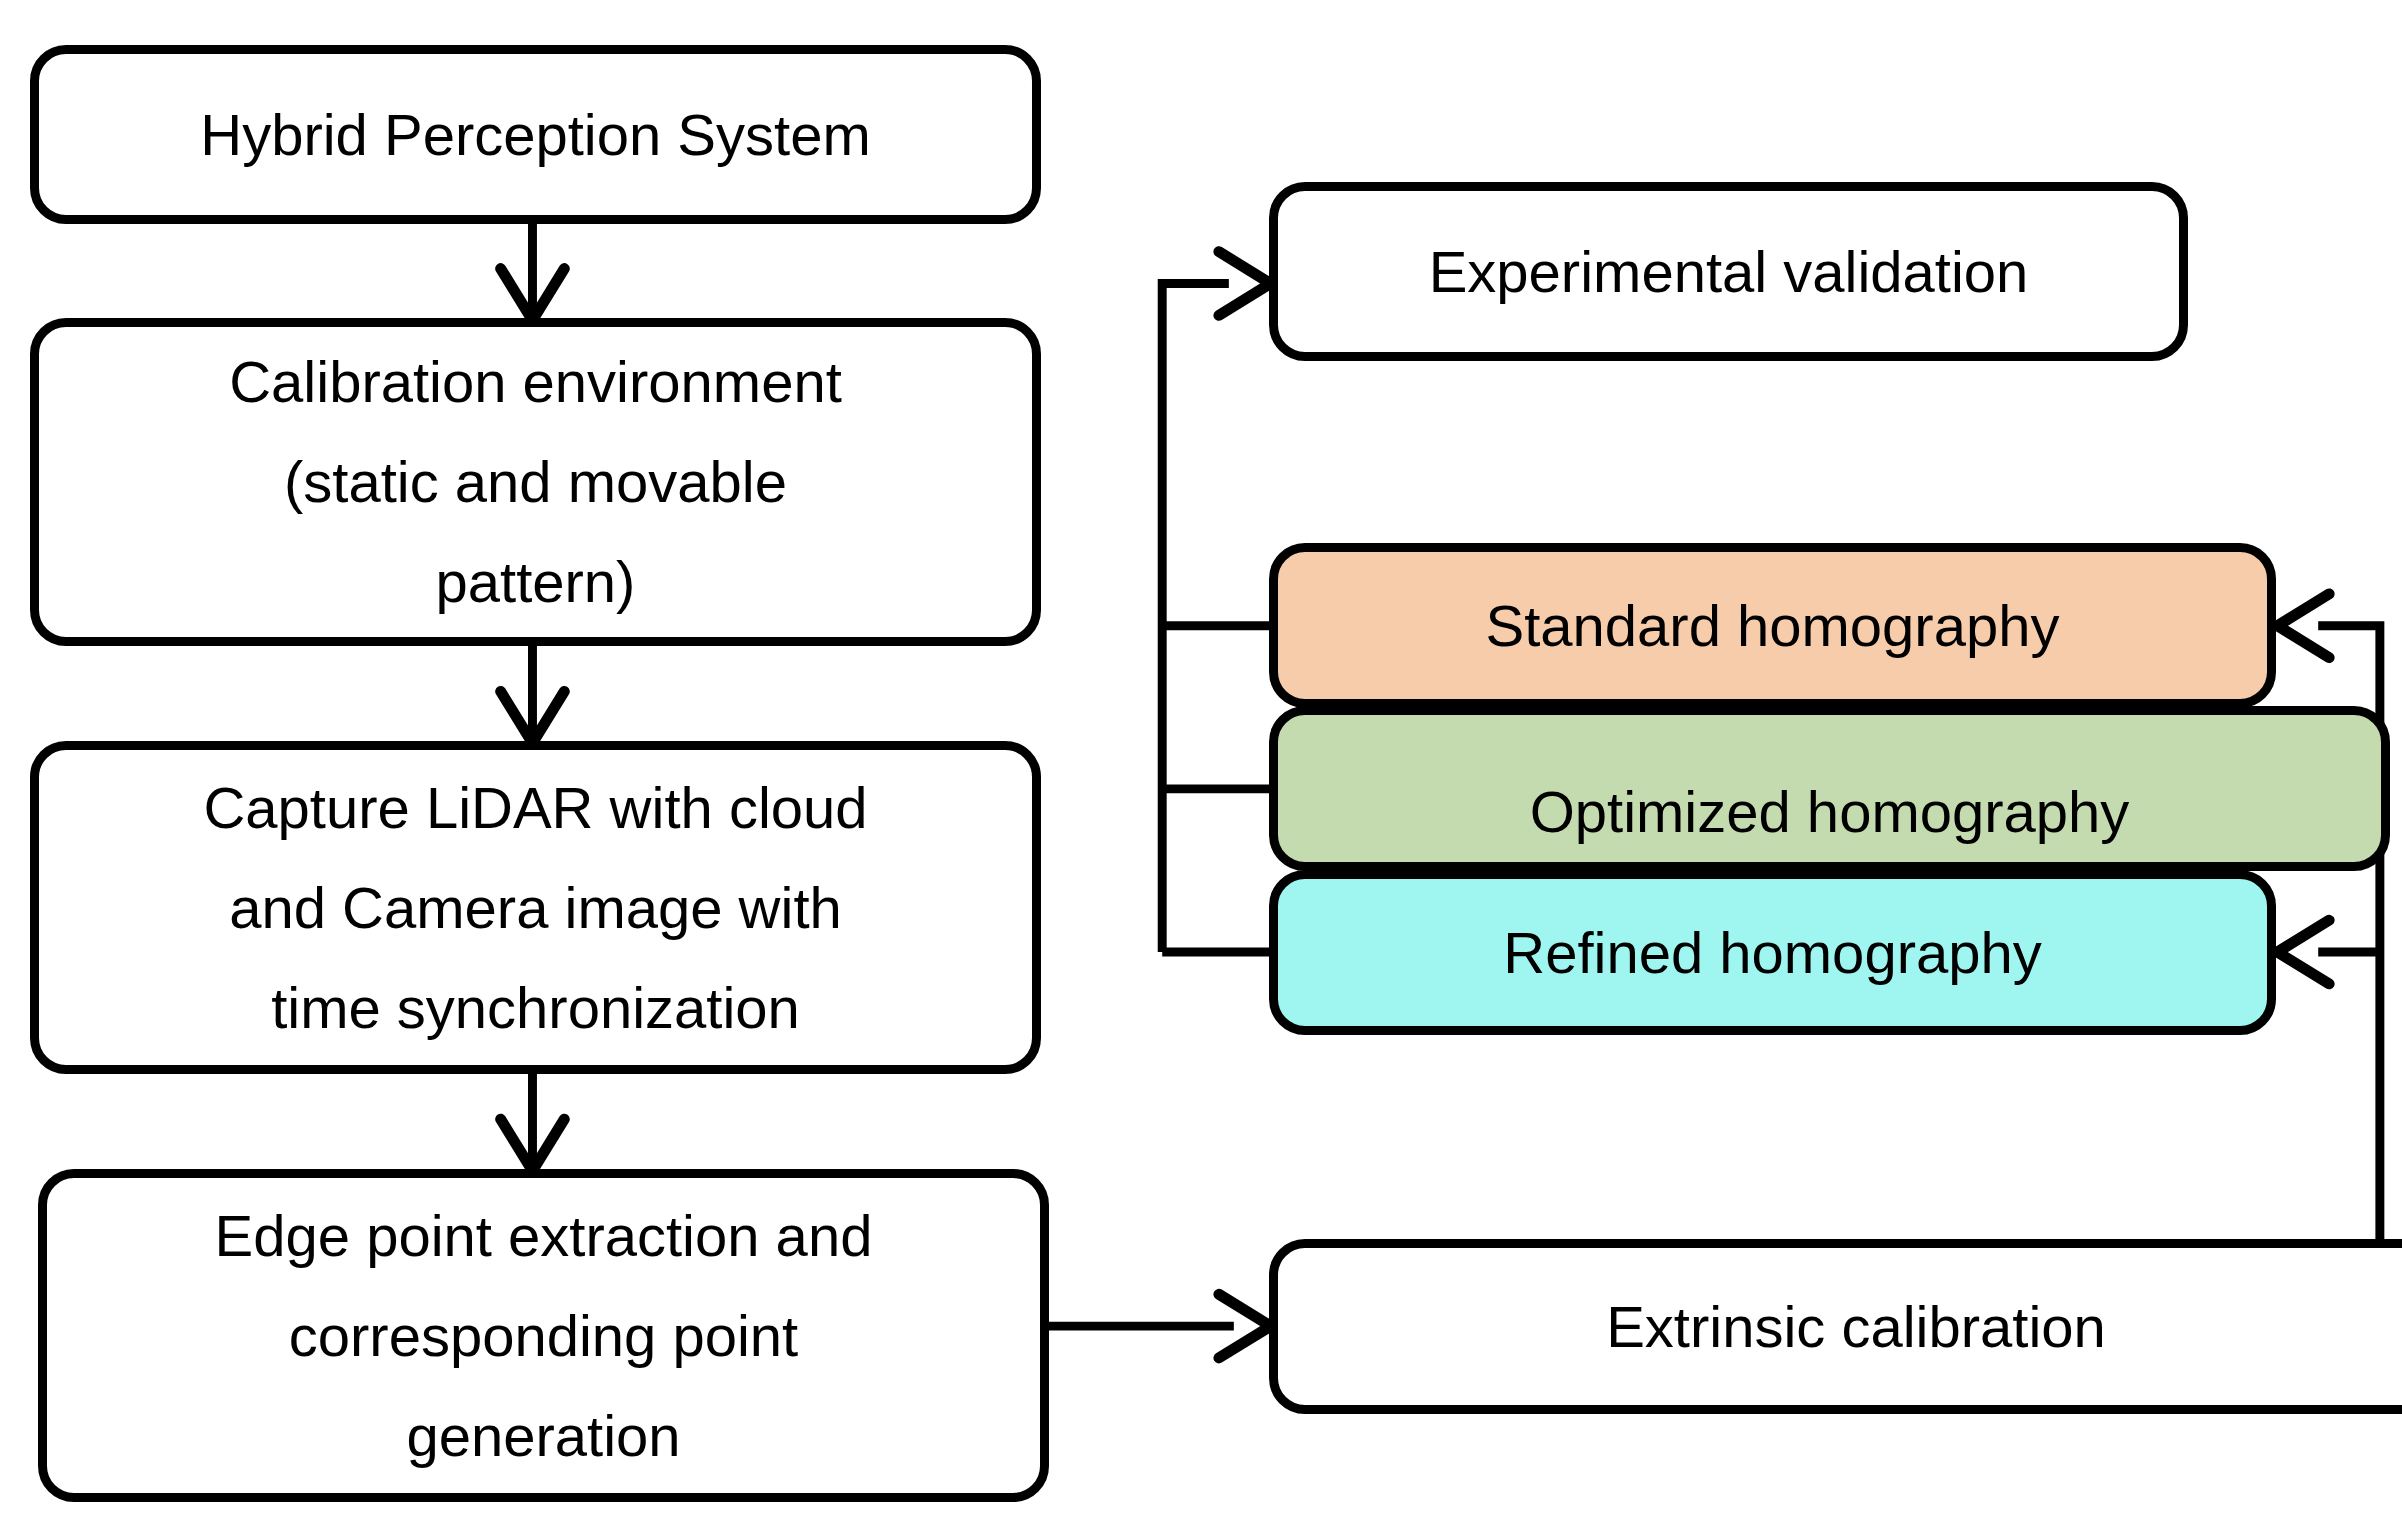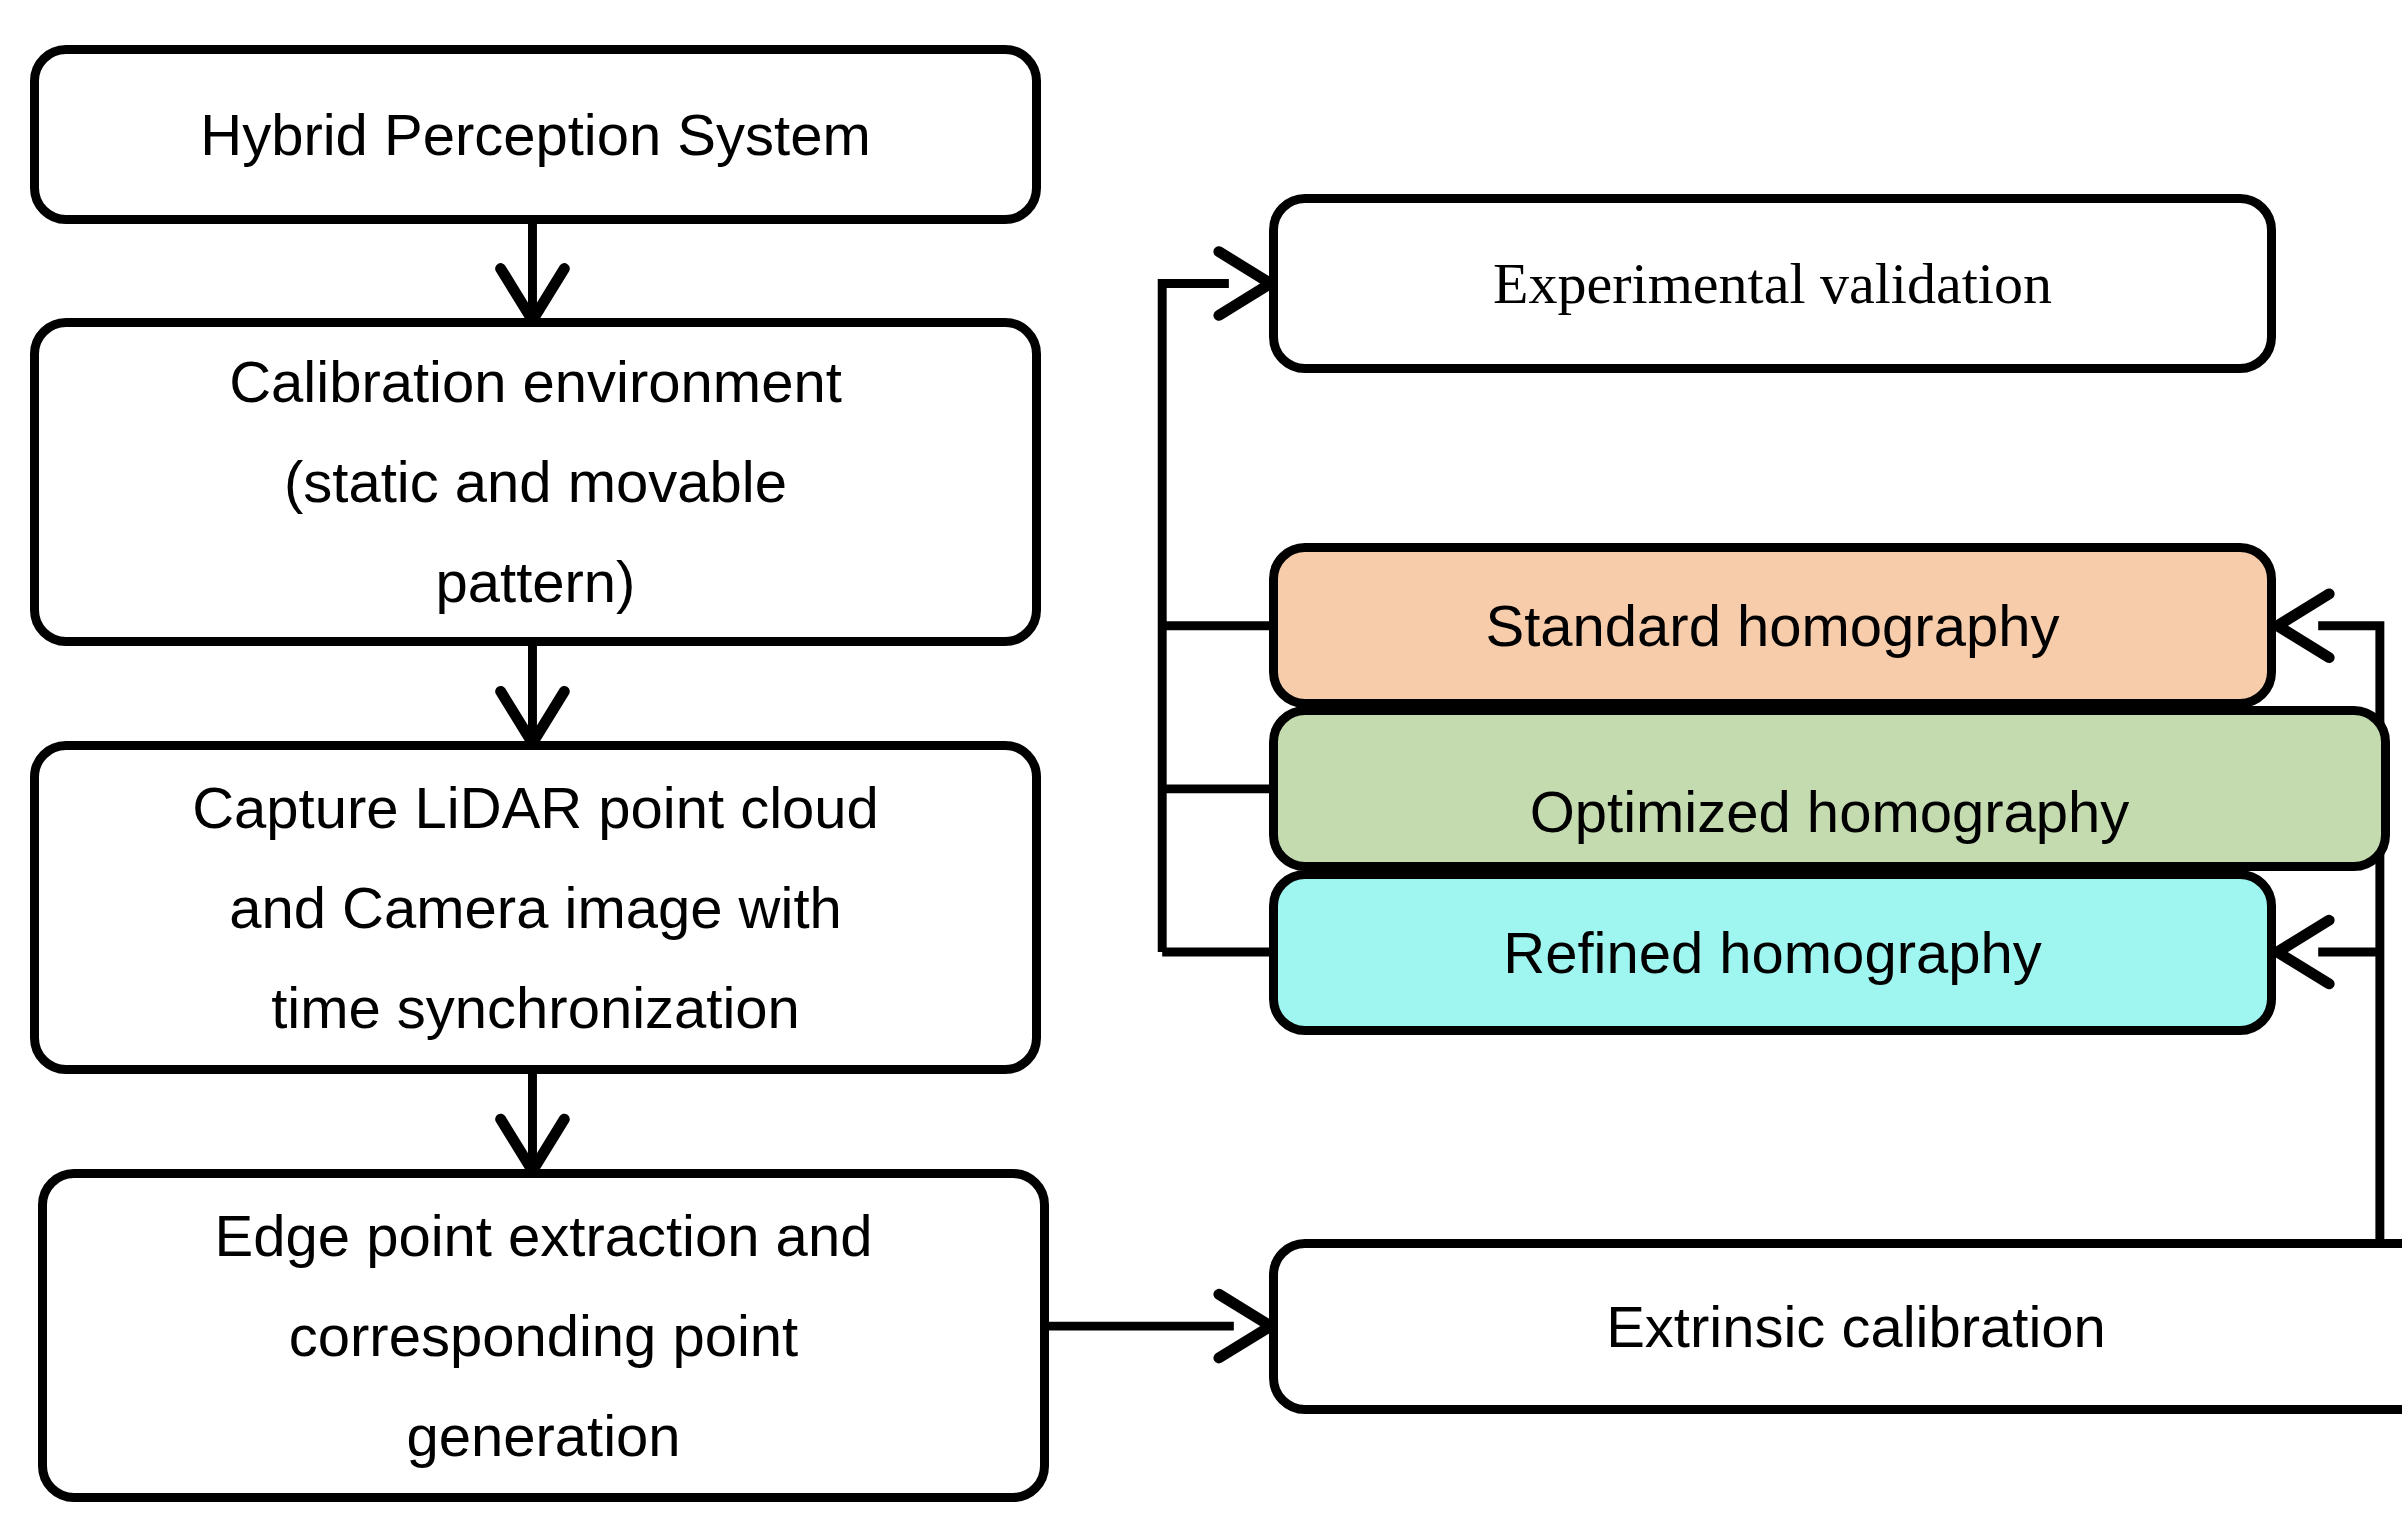--- a/index.html
+++ b/index.html
@@ -14,21 +14,21 @@
     display:flex; flex-direction:column; align-items:center; justify-content:center;
     text-align:center; font-size:58px; line-height:100px; white-space:nowrap;
   }
   .box .line { display:block; }
   
   #b-hybrid       { left:30px;   top:45px;   width:1011px; height:179px; }
   #b-calibration  { left:30px;   top:318px;  width:1011px; height:328px; }
   #b-capture      { left:30px;   top:741px;  width:1011px; height:333px; }
   #b-edge         { left:30px;   top:1169px; width:1011px; height:333px;margin-left:8px; }
   
-  #b-experimental { left:1269px; top:194px;  width:1007px; height:179px;font-family:Liberation Serif, serif; }
+  #b-experimental { left:1269px; top:182px;  width:919px; height:179px; }
   #b-standard     { left:1269px; top:543px;  width:1007px; height:165px; }
   #b-optimized    { left:1269px; top:706px;  width:1121px; height:165px;justify-content:flex-end; }
   #b-refined      { left:1269px; top:870px;  width:1007px; height:165px;justify-content:center; }
   #b-extrinsic    { left:1269px; top:1239px; width:1174px; height:175px; }
   .wire  { stroke:#000; stroke-width:9;  fill:none; }
   .head  { stroke:#000; stroke-width:11; fill:none; stroke-linecap:round; stroke-linejoin:miter; }
 </style>
 </head>
 <body>
 
@@ -64,21 +64,21 @@
     <span class="line">Hybrid Perception System</span>
   </div>
 
   <div class="box" id="b-calibration">
     <span class="line">Calibration environment</span>
     <span class="line">(static and movable</span>
     <span class="line">pattern)</span>
   </div>
 
   <div class="box" id="b-capture">
-    <span class="line">Capture LiDAR point cloud</span>
+    <span class="line">Capture LiDAR with cloud</span>
     <span class="line">and Camera image with</span>
     <span class="line">time synchronization</span>
   </div>
 
   <div class="box" id="b-edge">
     <span class="line">Edge point extraction and</span>
     <span class="line">corresponding point</span>
     <span class="line">generation</span>
   </div>
 

